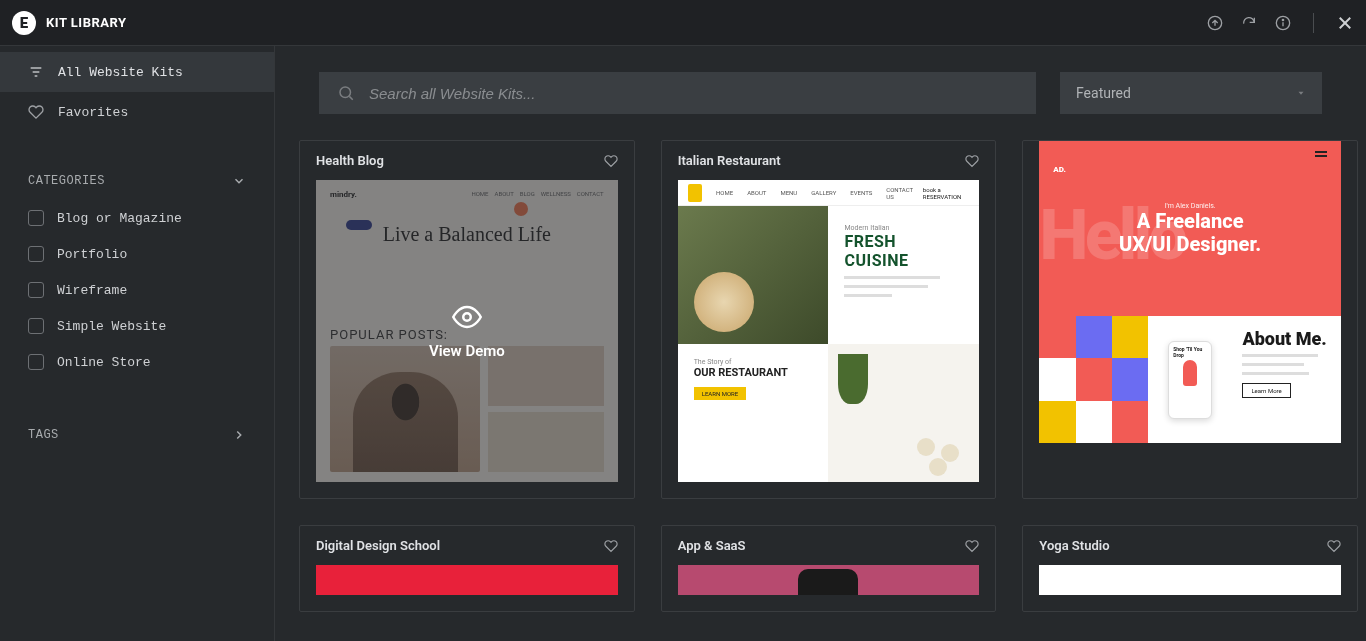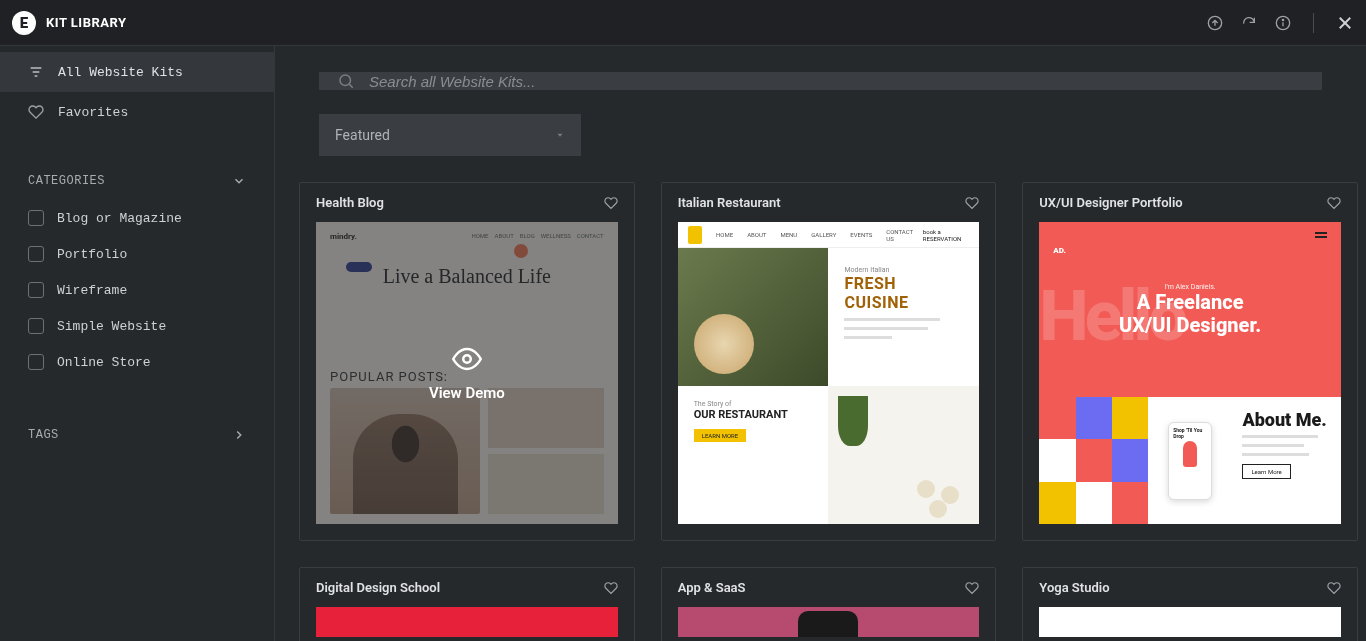--- a/index.html
+++ b/index.html
@@ -68,21 +68,21 @@
   width: 16px; height: 16px; border: 1.5px solid #6d7074; border-radius: 3px; flex-shrink: 0;
 }
 
 
 .main { flex: 1; overflow-y: auto; position: relative; }
 .main::-webkit-scrollbar { width: 14px; }
 .main::-webkit-scrollbar-track { background: #2a2d30; }
 .main::-webkit-scrollbar-thumb { background: #5b5e61; border-radius: 2px; }
 
 .controls {
-  display: flex; gap: 24px; padding: 26px 44px; flex-direction: column;
+  display: flex; gap: 24px; padding: 26px 44px;
 }
 .search-wrap {
   flex: 1; background: #3a3e42; height: 42px; display: flex; align-items: center;
   padding: 0 18px; gap: 14px;
 }
 .search-wrap .icon { width: 18px; height: 18px; color: #7a7d80; }
 .search-input {
   flex: 1; background: transparent; border: none; outline: none;
   color: #cfd1d4; font-size: 15px; font-style: italic;
 }
@@ -138,21 +138,21 @@
 
 .t2 { display:grid; grid-template-columns:1fr 1fr; grid-template-rows:26px 1fr 1fr; }
 .t2-nav{grid-column:1/3; background:#fff; display:flex; align-items:center; padding:0 10px; gap:8px; border-bottom:1px solid #eee;}
 .t2-logo{width:18px; height:18px; background:#f2c200; border-radius:2px;}
 .t2-nav span{font-size:6px; color:#555; margin-left:6px;}
 .t2-nav .res{margin-left:auto; font-size:6px; color:#222;}
 .t2-img1{background:linear-gradient(135deg,#6b7a4d,#3d4a2a); position:relative;}
 .t2-img1::after{content:""; position:absolute; bottom:12px; left:16px; width:60px; height:60px; background:radial-gradient(#e8d6b0,#c9a56a); border-radius:50%;}
 .t2-txt1{background:#fff; padding:18px 16px;}
 .t2-txt1 .sm{font-size:7px; color:#888;}
-.t2-txt1 .lg{font-size:16px; font-weight:700; color:#a16207; letter-spacing:0.5px;}
+.t2-txt1 .lg{font-size:16px; font-weight:700; color:#14532d; letter-spacing:0.5px;}
 .t2-txt1 .ln{height:3px; background:#ddd; margin-top:6px; width:80%;}
 .t2-txt2{background:#fff; padding:14px 16px;}
 .t2-txt2 .sm{font-size:7px; color:#888;}
 .t2-txt2 .lg{font-size:11px; font-weight:700; color:#222;}
 .t2-txt2 .btn{margin-top:8px; display:inline-block; background:#f2c200; color:#222; font-size:6px; padding:3px 8px;}
 .t2-img2{background:#f5f3ee; position:relative;}
 .t2-img2::before{content:""; position:absolute; left:10px; top:10px; width:30px; height:50px; background:#4a6b2f; border-radius:0 0 40% 40%;}
 .t2-img2::after{content:""; position:absolute; right:20px; bottom:20px; width:18px; height:18px; background:#e8dfc8; border-radius:50%; box-shadow:-24px -6px 0 #e8dfc8, -12px 14px 0 #e8dfc8;}
 
 .t3{display:flex; flex-direction:column;}
@@ -361,26 +361,20 @@
               <div class="sm">The Story of</div>
               <div class="lg">OUR RESTAURANT</div>
               <div class="ln"></div><div class="ln" style="width:60%"></div>
               <div class="btn">LEARN MORE</div>
             </div>
             <div class="t2-img2"></div>
           </div>
         </div>
 
         <div class="card">
-          <div class="card-head">
-            <div class="card-title">UX/UI Designer Portfolio</div>
-            <svg class="heart" viewBox="0 0 24 24" fill="none" stroke="currentColor" stroke-width="2">
-                <path d="M20.84 4.61a5.5 5.5 0 0 0-7.78 0L12 5.67l-1.06-1.06a5.5 5.5 0 0 0-7.78 7.78L12 21.23l8.84-8.84a5.5 5.5 0 0 0 0-7.78z"></path>
-              </svg>
-          </div>
           <div class="thumb t3">
             <div class="t3-top">
               <div class="t3-brand">AD.</div>
               <div class="t3-menu"></div>
               <div class="t3-hello">Hello</div>
               <div class="t3-small">I'm Alex Daniels.</div>
               <div class="t3-big"><span>A Freelance</span><br><span>UX/UI Designer.</span></div>
             </div>
             <div class="t3-bot">
               <div class="t3-tiles">

